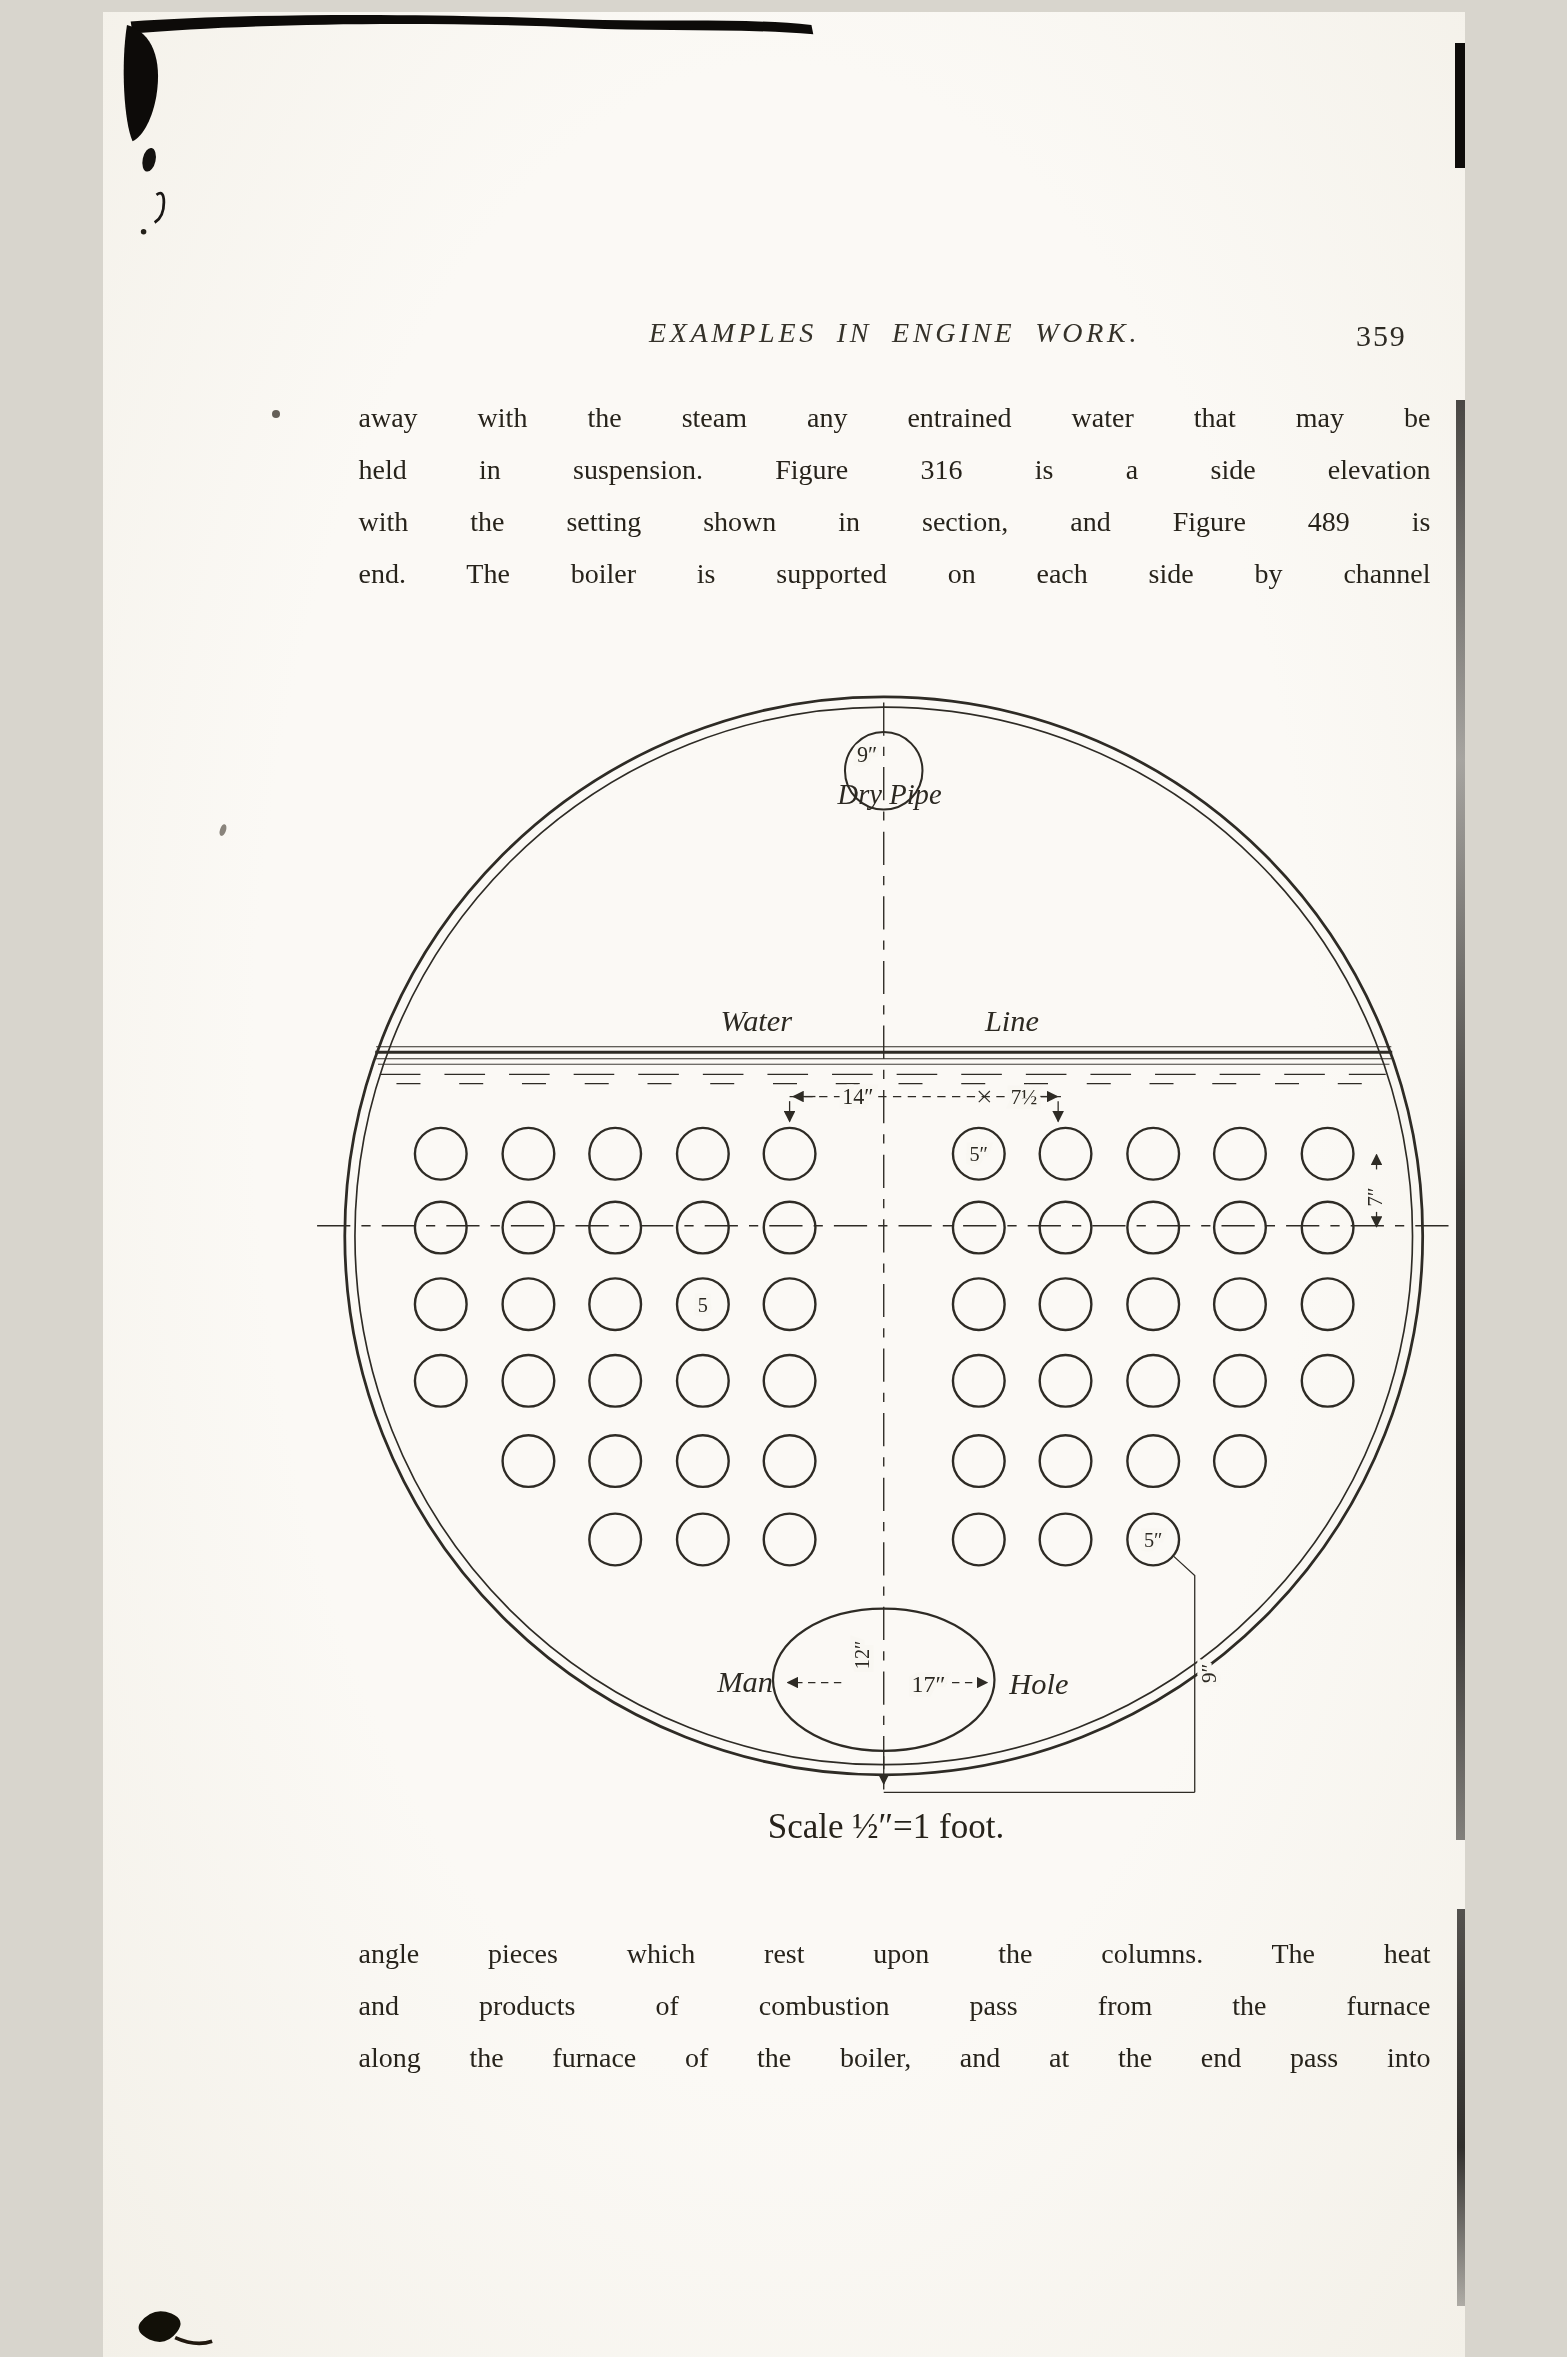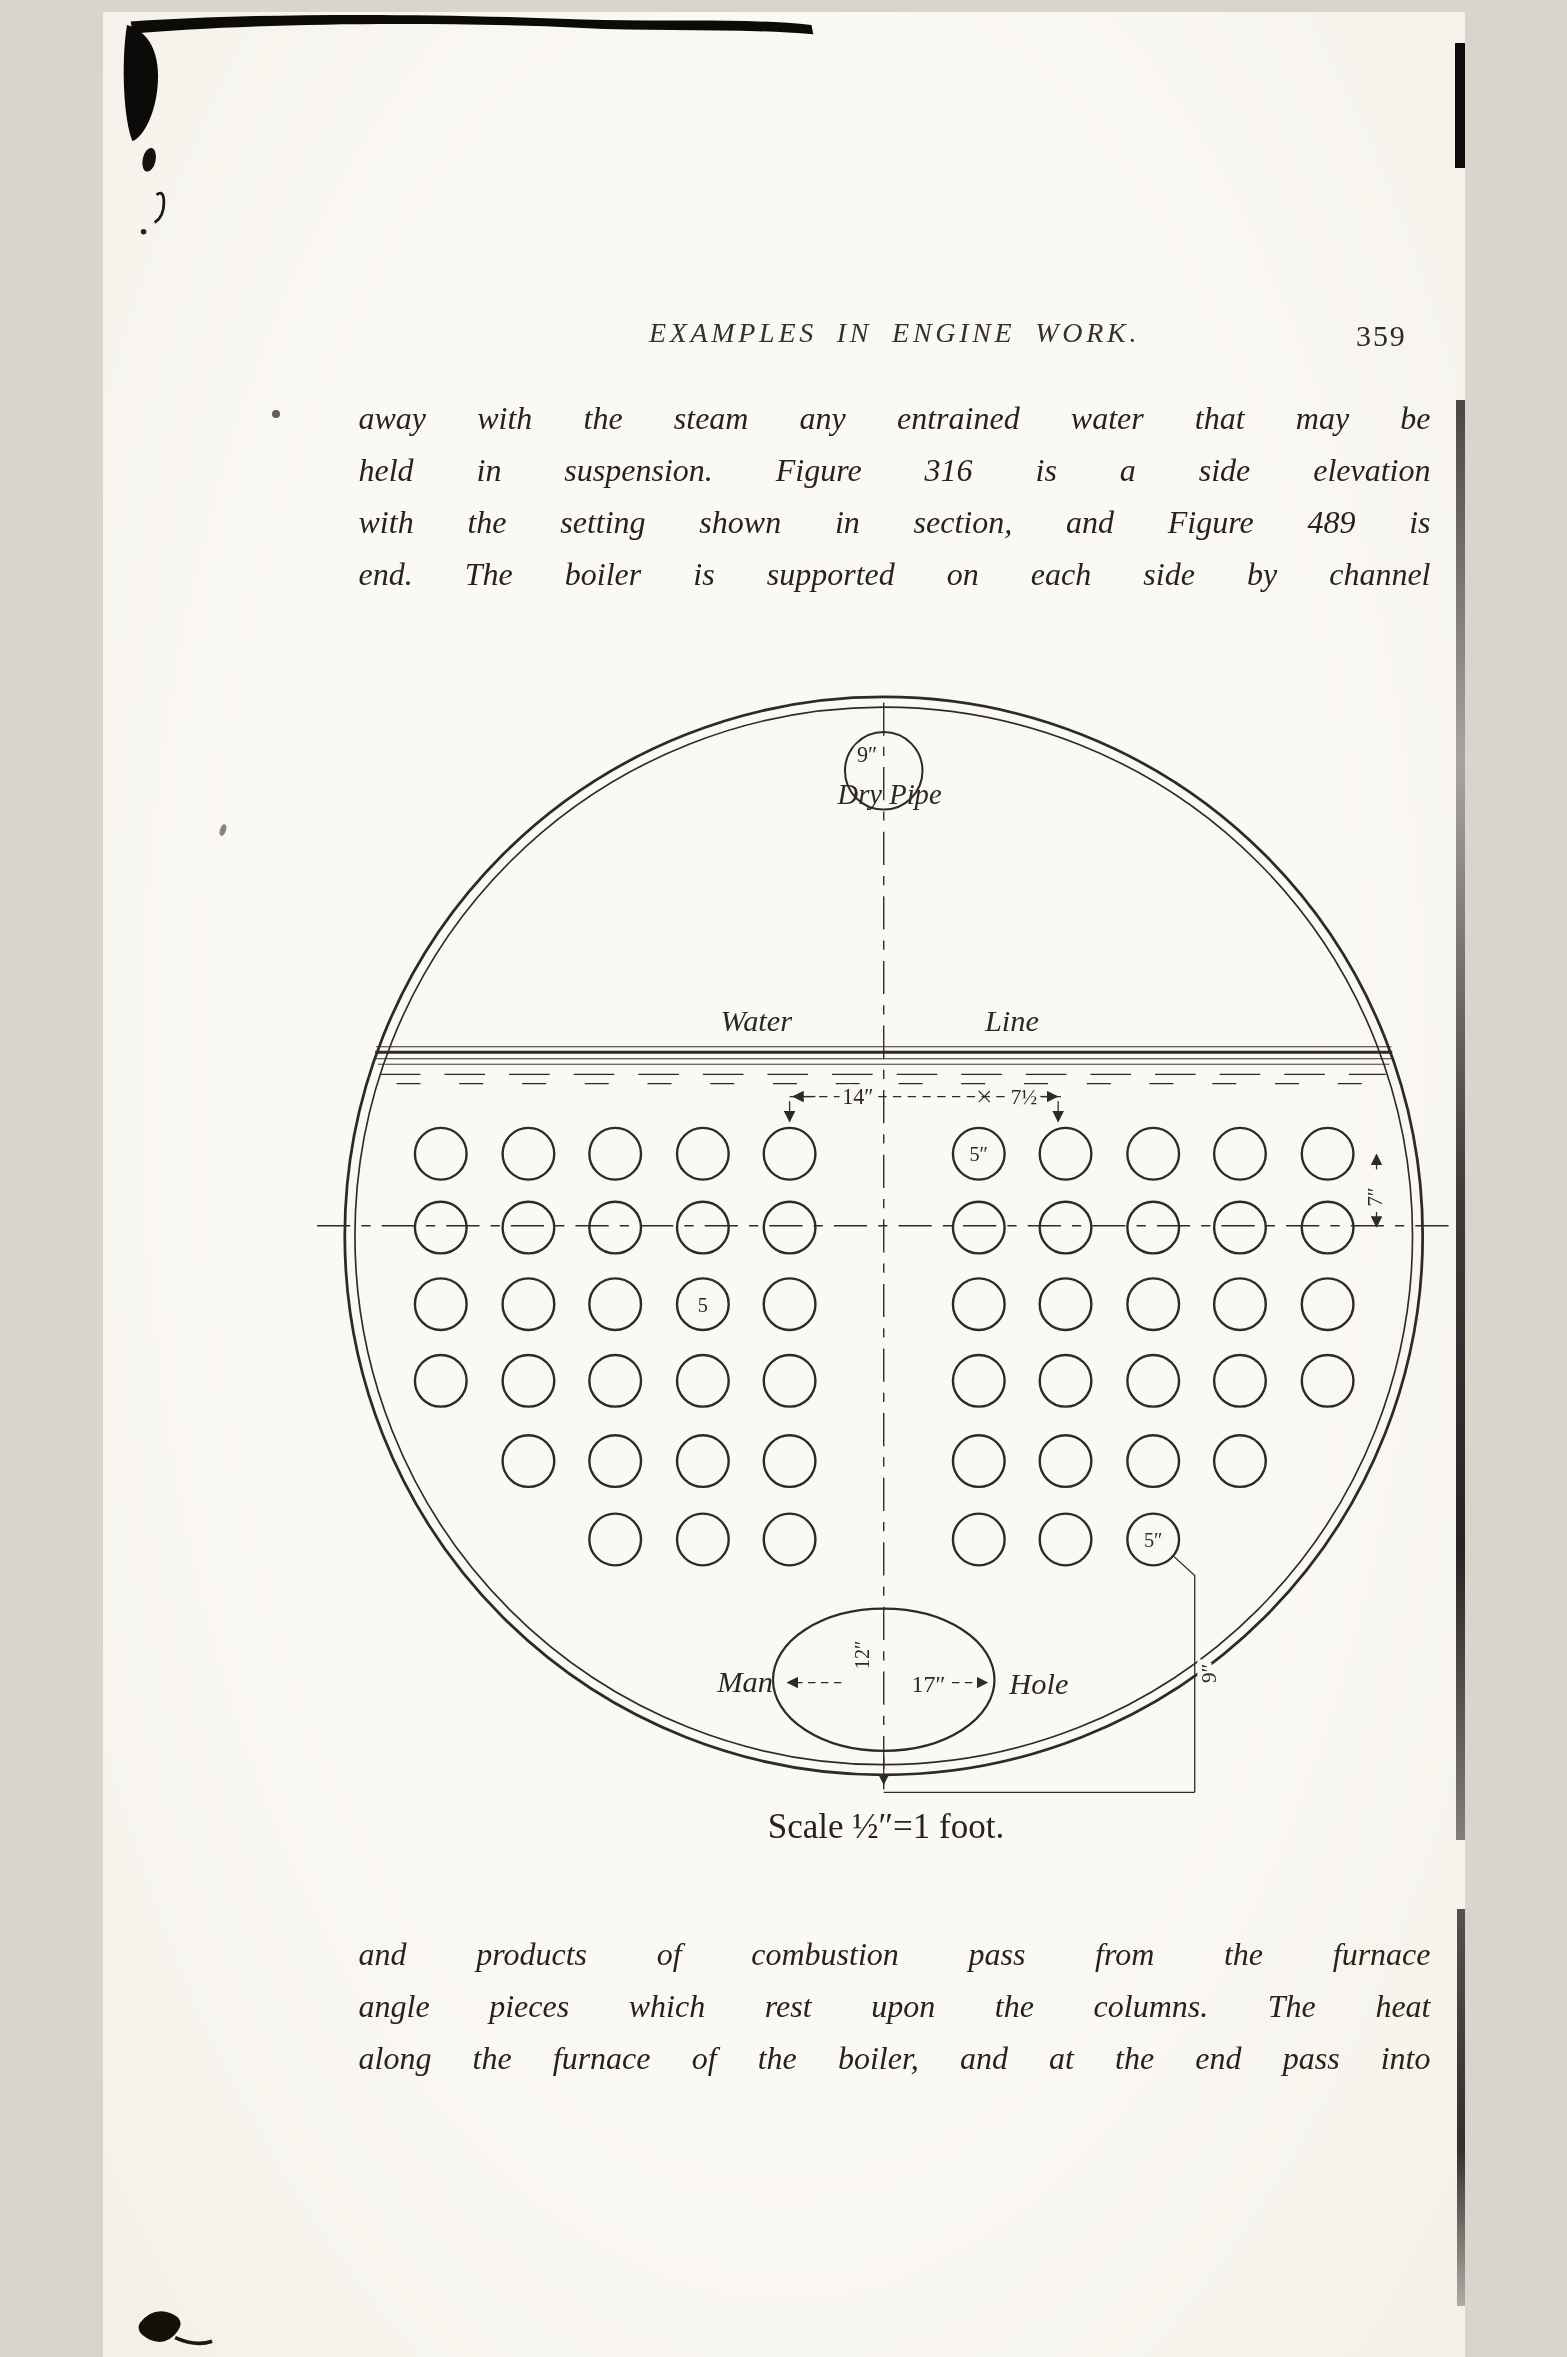--- a/index.html
+++ b/index.html
@@ -16,24 +16,23 @@
   .header{position:absolute;left:256px;top:305px;width:1072px;height:44px;}
   .header .title{
     display:block;text-align:center;
     font-style:italic;font-size:28px;letter-spacing:3.7px;word-spacing:9.2px;color:#35322a;
   }
   .header .pagenum{
     position:absolute;right:24px;top:1.8px;font-size:30px;letter-spacing:1.8px;color:#2d2a23;
   }
   .para{position:absolute;left:256px;width:1072px;}
   .line{
-    font-size:32px;line-height:52px;height:52px;
+    font-size:28px;line-height:52px;height:52px;
     text-align:justify;text-align-last:justify;
     color:#27231b;
-    font-style:italic;
   }
   .caption{
     position:absolute;left:0;width:1567px;text-align:center;
     font-size:35px;color:#27231b;
   }
   .figlabel{
     position:absolute;left:0;width:1567px;text-align:center;
     font-size:29px;letter-spacing:0.9px;color:#27231b;
   }
   svg{position:absolute;}
@@ -204,19 +203,19 @@
     <g>
       <polyline points="1160,1673 1183,1694 1183,1929" class="fig-stroke" stroke-width="1.4" fill="none"></polyline>
       <line x1="846" y1="1929" x2="1183" y2="1929" class="fig-stroke" stroke-width="1.4"></line>
       <text transform="translate(1206,1800) rotate(-90)" font-size="23" text-anchor="middle" class="dim">9″</text>
     </g>
   </svg>
 
   <div class="caption" style="top:1795px">Scale ½″=1 foot.</div>
 
   <div class="para" style="top:1916px">
+    <div class="line">angle pieces which rest upon the columns.  The heat</div>
     <div class="line">and products of combustion pass from the furnace</div>
-    <div class="line">angle pieces which rest upon the columns.  The heat</div>
     <div class="line">along the furnace of the boiler, and at the end pass into</div>
   </div>
 
 </div>
 
 
 </body></html>

